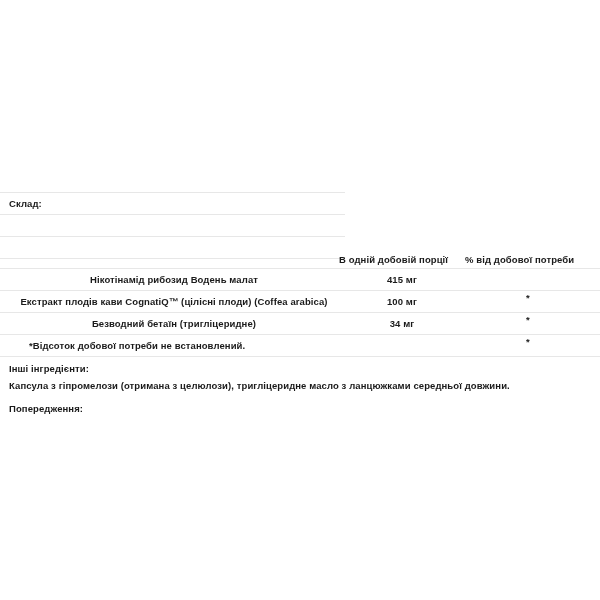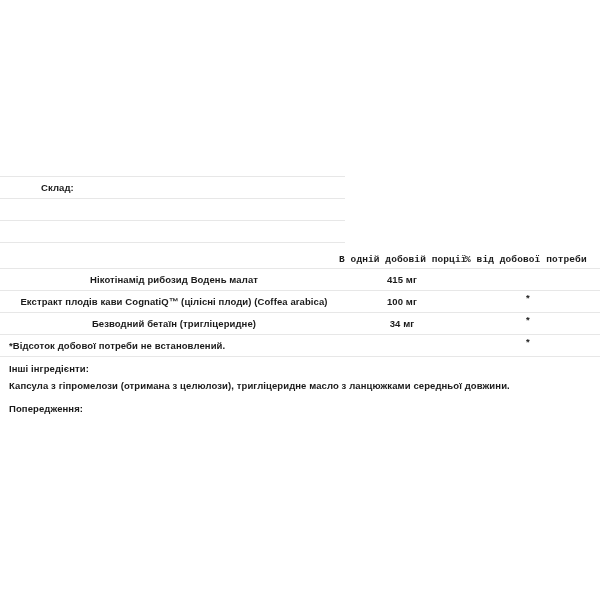--- a/index.html
+++ b/index.html
@@ -71,31 +71,31 @@
     width: 600px;
     height: 1px;
     background: #e7e7e7;
   }
 
   
   .table-head {
     height: 22px;
     align-items: flex-end;
     padding-bottom: 3px;
-    font-family: Liberation Mono, monospace;
   }
 
   .fact-row {
     height: 22px;
     text-align: center;
   }
 
   .footnote-row {
     height: 22px;
     font-size: 9.5px;
+    padding-left: 20px;
   }
 
   
   .text-block {
     position: absolute;
     left: 0;
     width: 600px;
   }
   .text-line {
     padding-left: 9px;
@@ -104,21 +104,21 @@
     color: #1a1a1a;
     white-space: nowrap;
     letter-spacing: 0.01em;
   }
 </style>
 </head>
 <body>
 
 <div class="panel">
 
-  <div style="position:absolute; left:0; top:176px; width:524px;padding-left:32px;">
+  <div style="position:absolute; left:0; top:192px; width:524px;">
 
     <div class="rule-short" style="top:0px;"></div>
 
     <div class="row info-row" style="top:0px;">
       <div class="cell-name">Склад:</div>
     </div>
 
     <div class="rule-short" style="top:22px;"></div>
 
 

